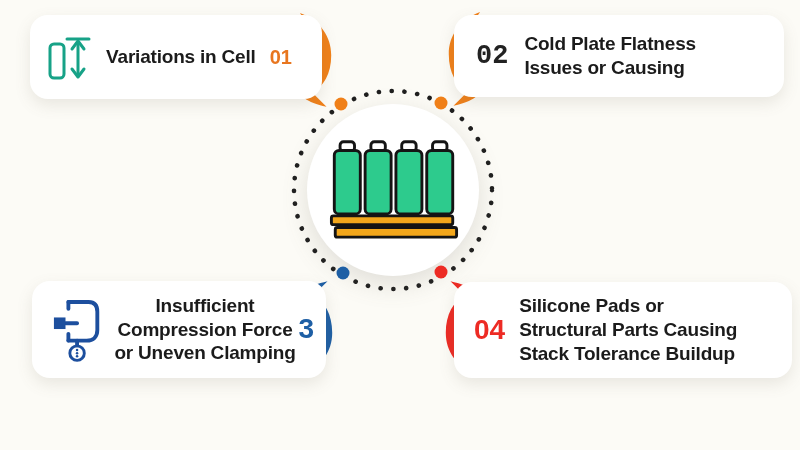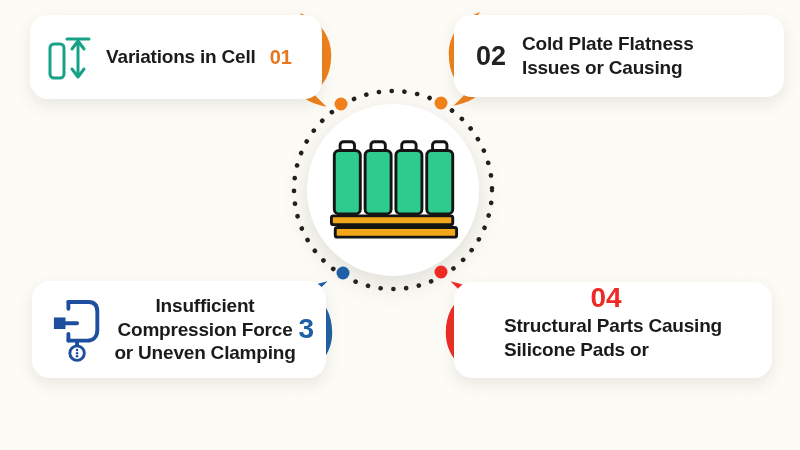--- a/index.html
+++ b/index.html
@@ -34,25 +34,25 @@
     position:absolute;left:307px;top:104px;width:172px;height:172px;
     border-radius:50%;background:#ffffff;
     box-shadow:0 8px 26px rgba(110,105,90,0.20);
   }
   .battery{position:absolute;left:329px;top:136px;}
   .icon{flex:0 0 auto;}
   #card1{left:30px;top:15px;width:276px;height:84px;padding-left:16px;}
   #card1 .txt{flex:1;}
   #card1 .num{margin-right:30px;}
   #card2{left:454px;top:15px;width:308px;height:82px;padding-left:22px;}
-  #card2 .num{margin-right:16px;}
+  #card2 .num{margin-right:16px;font-family:Liberation Mono, monospace;}
   #card3{left:32px;top:281px;width:274px;height:97px;padding-left:20px;}
   #card3 .txt{flex:1;margin-right:22px;}
   #card3 .num{position:absolute;right:12px;top:32px;}
-  #card4{left:454px;top:282px;width:318px;height:96px;flex-direction:column;}
+  #card4{left:454px;top:282px;width:318px;height:96px;padding-left:20px;}
   #card4 .num{margin-right:14px;}
 </style>
 </head>
 <body>
 
 <div class="stage">
 
   <svg class="ring" width="206" height="206" aria-hidden="true">
     <circle cx="103" cy="103" r="99" fill="none" stroke="#1F1F1F" stroke-width="4.6" stroke-linecap="round" stroke-dasharray="0.1 12.8"></circle>
   </svg>
@@ -143,18 +143,19 @@
       <span class="line">Insufficient</span>
       <span class="line">Compression Force</span>
       <span class="line">or Uneven Clamping</span>
     </div>
     <div class="num num-blue">3</div>
   </div>
 
   <div class="card" id="card4">
     <div class="num num-red">04</div>
     <div class="txt">
+      <span class="line">Silicone Pads or</span>
       <span class="line">Structural Parts Causing</span>
-      <span class="line">Silicone Pads or</span>
+      <span class="line">Stack Tolerance Buildup</span>
     </div>
   </div>
 
 </div>
 
 </body></html>

